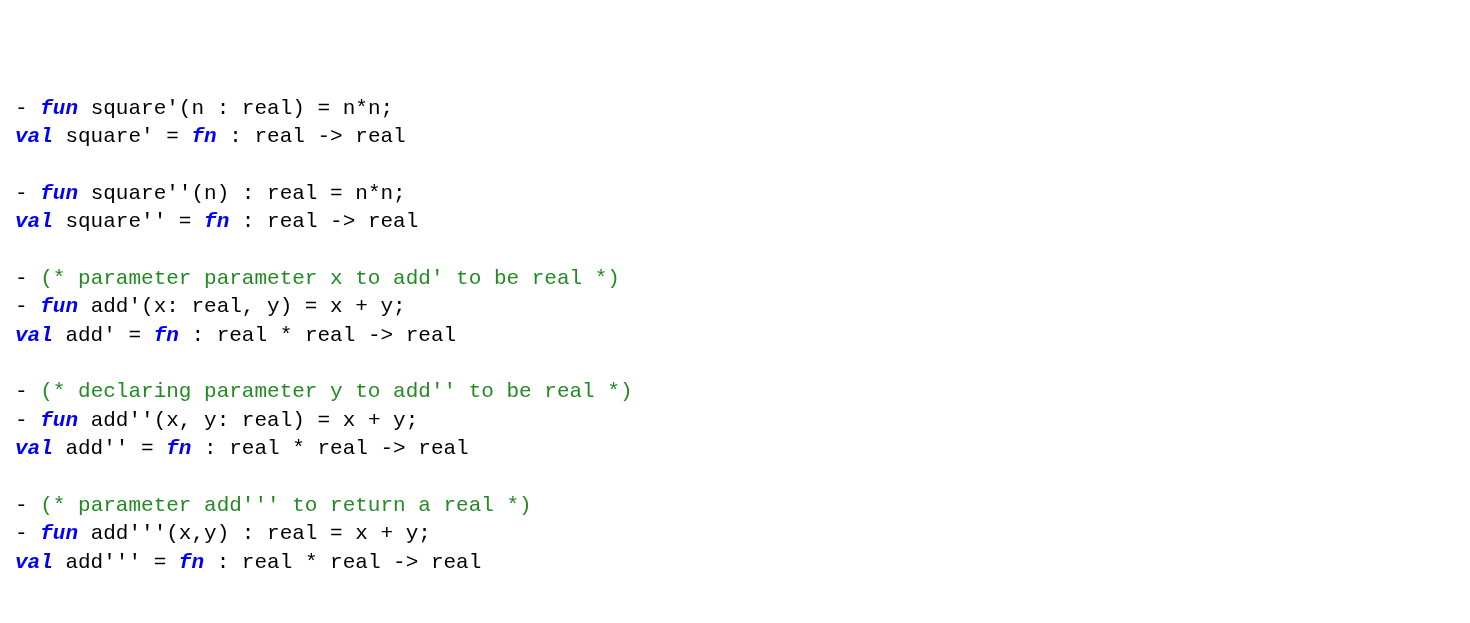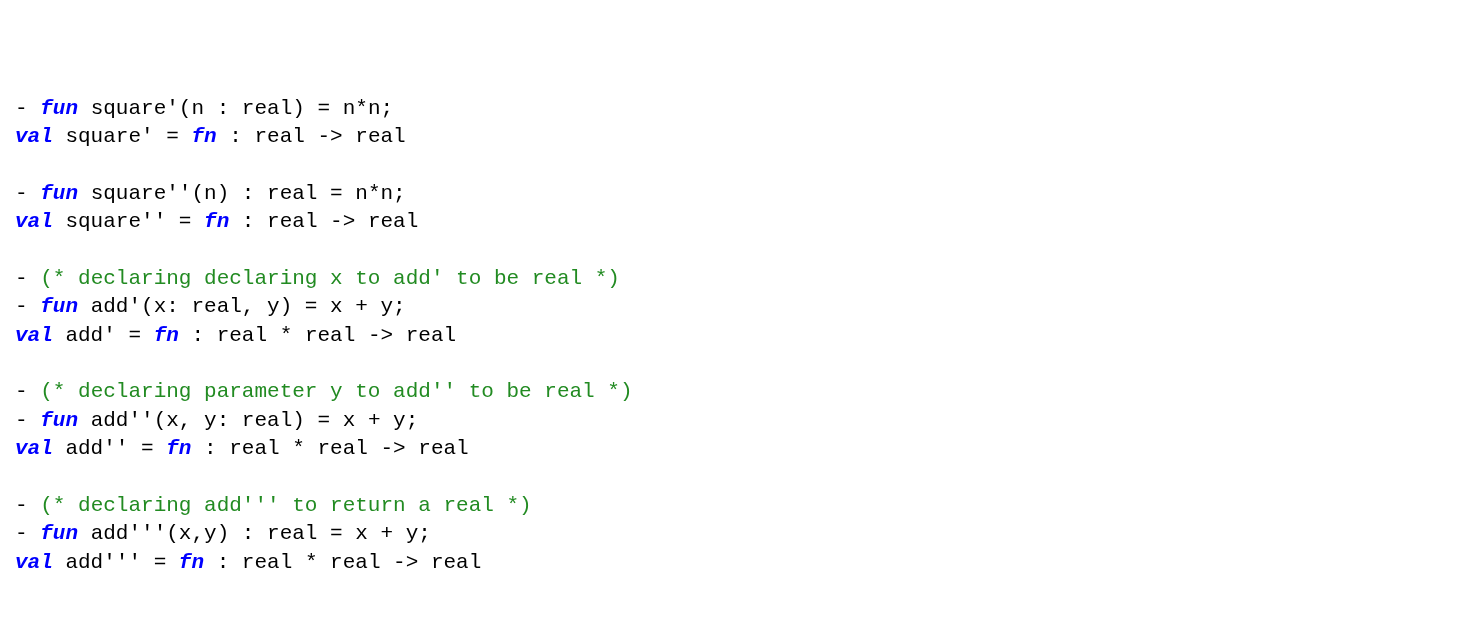--- a/index.html
+++ b/index.html
@@ -20,25 +20,25 @@
 </head>
 <body>
 
 
 <div class="code-block"><span><span class="tx">- </span><span class="kw">fun</span><span class="tx"> square'(n : real) = n*n;</span></span>
 <span><span class="kw">val</span><span class="tx"> square' = </span><span class="kw">fn</span><span class="tx"> : real -&gt; real</span></span>
 <span></span>
 <span><span class="tx">- </span><span class="kw">fun</span><span class="tx"> square''(n) : real = n*n;</span></span>
 <span><span class="kw">val</span><span class="tx"> square'' = </span><span class="kw">fn</span><span class="tx"> : real -&gt; real</span></span>
 <span></span>
-<span><span class="tx">- </span><span class="cm">(* declaring declaring x to add' to be real *)</span></span>
+<span><span class="tx">- </span><span class="cm">(* parameter parameter x to add' to be real *)</span></span>
 <span><span class="tx">- </span><span class="kw">fun</span><span class="tx"> add'(x: real, y) = x + y;</span></span>
 <span><span class="kw">val</span><span class="tx"> add' = </span><span class="kw">fn</span><span class="tx"> : real * real -&gt; real</span></span>
 <span></span>
 <span><span class="tx">- </span><span class="cm">(* declaring parameter y to add'' to be real *)</span></span>
 <span><span class="tx">- </span><span class="kw">fun</span><span class="tx"> add''(x, y: real) = x + y;</span></span>
 <span><span class="kw">val</span><span class="tx"> add'' = </span><span class="kw">fn</span><span class="tx"> : real * real -&gt; real</span></span>
 <span></span>
-<span><span class="tx">- </span><span class="cm">(* declaring add''' to return a real *)</span></span>
+<span><span class="tx">- </span><span class="cm">(* parameter add''' to return a real *)</span></span>
 <span><span class="tx">- </span><span class="kw">fun</span><span class="tx"> add'''(x,y) : real = x + y;</span></span>
 <span><span class="kw">val</span><span class="tx"> add''' = </span><span class="kw">fn</span><span class="tx"> : real * real -&gt; real</span></span></div>
 
 
 
 </body></html>

